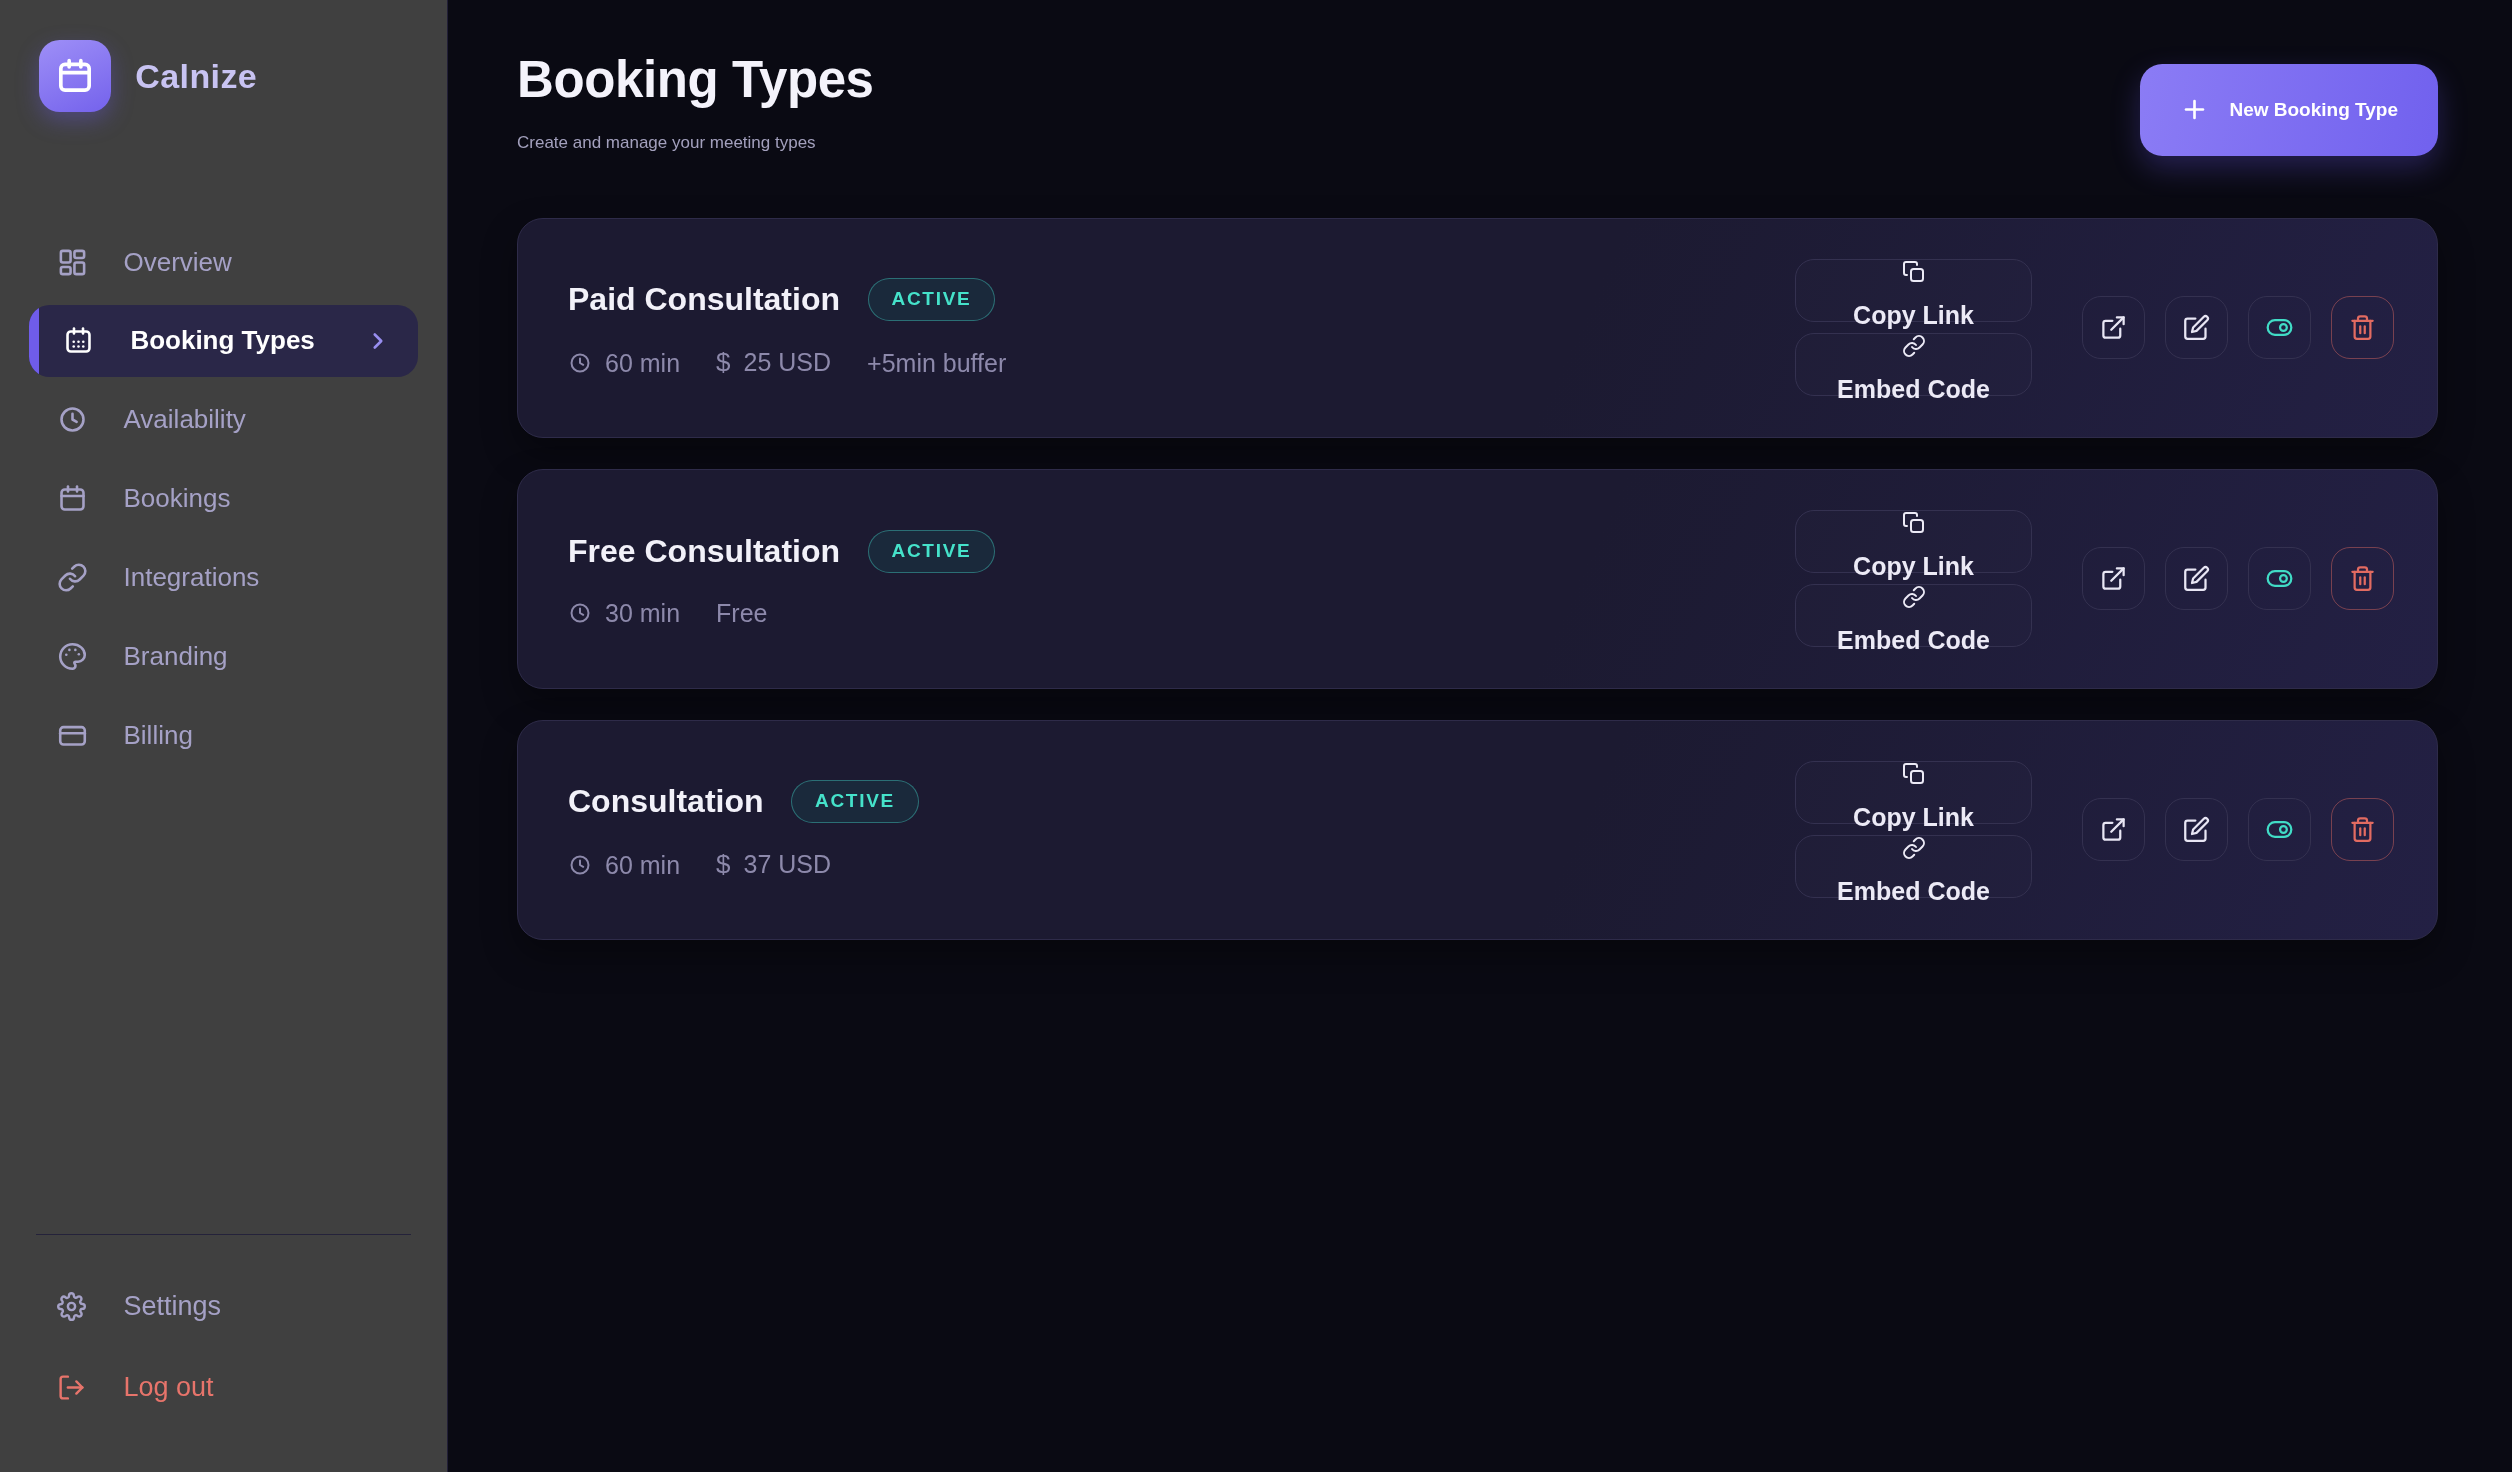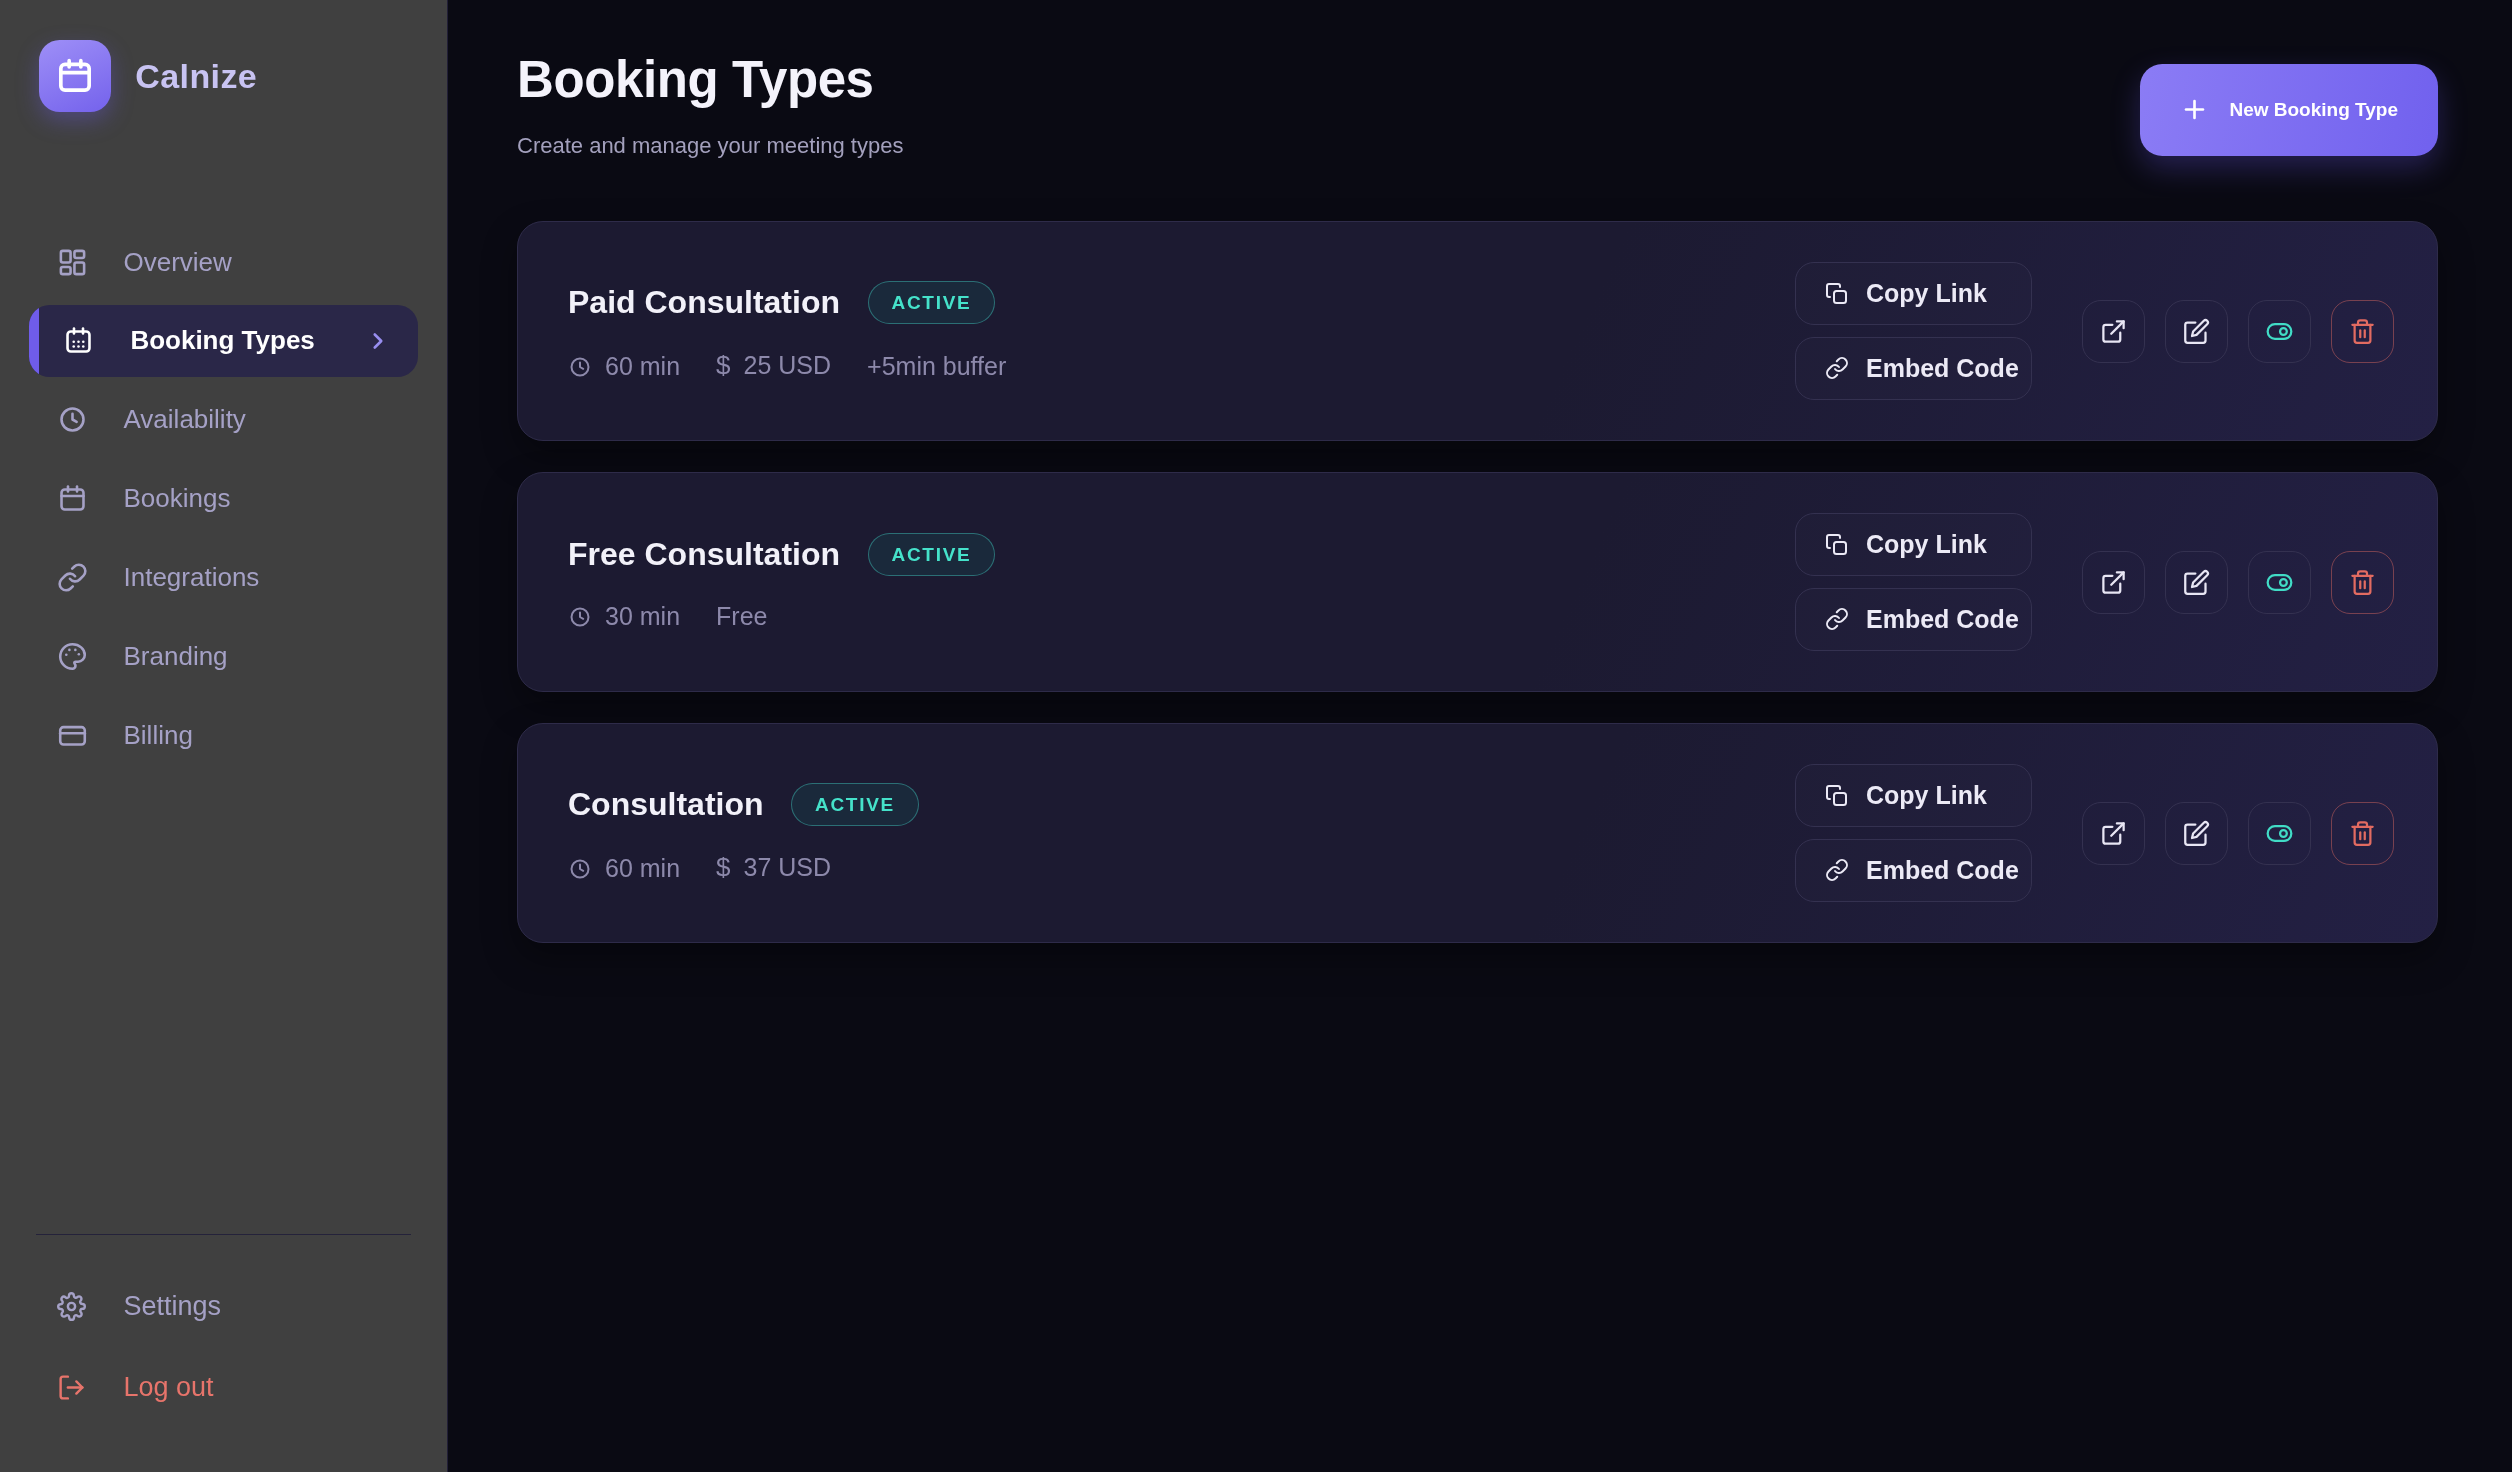--- a/index.html
+++ b/index.html
@@ -59,21 +59,21 @@
     font-size:27px; color:#a5a1c6; cursor:pointer;
   }
   .footer-item svg { width:29px; height:29px; flex:none; }
   .footer-item + .footer-item { margin-top:19px; }
   .footer-item.logout { color:#e7746b; }
 
   
   .main { flex:1; padding:50px 74px 0 69px; position:relative; }
   .header-row { display:flex; justify-content:space-between; align-items:flex-start; }
   .page-title { margin:0; font-size:51px; font-weight:700; color:#f4f3fb; letter-spacing:-0.4px; }
-  .subtitle { margin:24px 0 0 0; font-size:22px; color:#a3a0bd; }
+  .subtitle { margin:24px 0 0 0; font-size:17px; color:#a3a0bd; }
   .primary-btn {
     margin-top:13.7px;
     display:flex; align-items:center; gap:20.6px;
     height:92px; padding:0 40px;
     border:none; border-radius:22.3px;
     background:linear-gradient(100deg,#8b7cf5 0%,#7161ee 100%);
     color:#ffffff; font-size:19px; font-weight:600;
     font-family:inherit; cursor:pointer;
     box-shadow:0 12px 29px rgba(108,90,240,.28);
   }
@@ -105,21 +105,21 @@
 
   .card-right { margin-left:auto; display:flex; align-items:center; gap:50px; }
   .btn-col { display:flex; flex-direction:column; gap:11.2px; }
   .pill-btn {
     display:flex; align-items:center; gap:17px;
     width:237px; height:63px; padding:0 29px;
     border-radius:19px;
     border:0.9px solid #343150;
     background:rgba(255,255,255,0.012);
     color:#eceaf6; font-size:25px; font-weight:600;
-    font-family:inherit; cursor:pointer; white-space:nowrap;
+    font-family:inherit; cursor:pointer; white-space:nowrap;flex-direction:column;
   }
   .pill-btn svg { width:24px; height:24px; flex:none; }
   .icon-row { display:flex; align-items:center; gap:20px; }
   .icon-btn {
     width:63px; height:63px;
     border-radius:19px;
     border:0.9px solid #343150;
     background:transparent;
     display:flex; align-items:center; justify-content:center;
     color:#e8e6f4; cursor:pointer; font-family:inherit;

